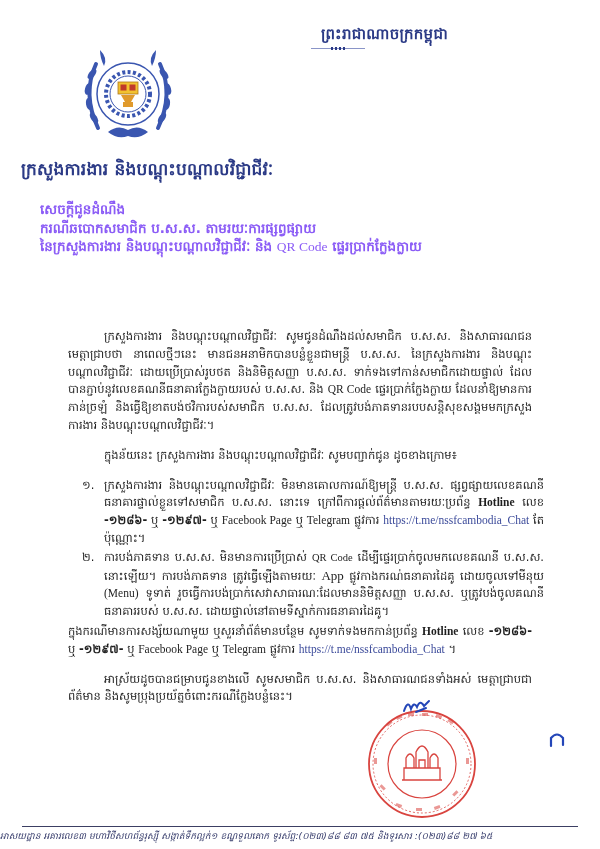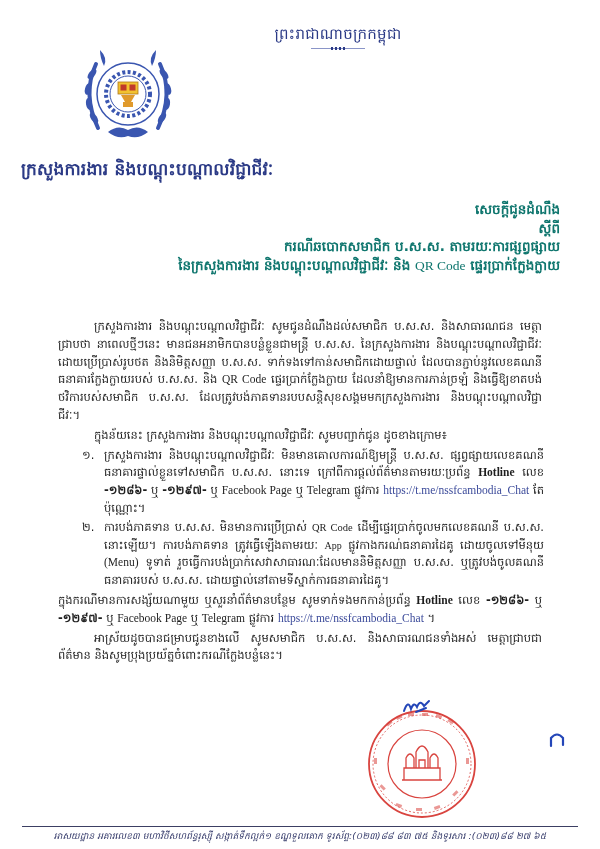--- a/index.html
+++ b/index.html
@@ -10,49 +10,49 @@
   .page { position: absolute; inset: 0; }
 
   
   .logo {
     position: absolute; left: 78px; top: 44px; width: 100px; height: 106px;
   }
   .kingdom {
     position: absolute; left: 228px; top: 24px; width: 220px; text-align: center;
     color: #2b3a86;
   }
-  .kingdom .k1 { font-size: 15px; font-weight: normal; line-height: 20px; letter-spacing: 0.3px; }
+  .kingdom .k1 { font-size: 15px; font-weight: bold; line-height: 20px; letter-spacing: 0.3px; text-align: right; }
   .kingdom .k2 { font-size: 13px; line-height: 22px; margin-top: 4px; }
   .kingdom .divider { margin: 4px auto 0; width: 54px; height: 2px; position: relative; }
   .kingdom .divider::before {
     content: ""; position: absolute; left: 0; right: 0; top: 0; height: 1px; background: #8a95c8;
   }
   .kingdom .divider::after {
     content: ""; position: absolute; left: 20px; width: 14px; top: -1px; height: 3px;
     background: repeating-linear-gradient(90deg,#2b3a86 0 2px,transparent 2px 4px);
   }
   .ministry {
     position: absolute; left: 21px; top: 158px; color: #2b3a86;
     font-size: 17px; font-weight: bold; letter-spacing: 0.2px;
   }
 
   
   .title-block {
-    position: absolute; left: 40px; right: 40px; top: 200px; text-align: right;
-    color: #0f766e; font-weight: bold;
+    position: absolute; left: 40px; right: 40px; top: 200px; text-align: left;
+    color: #8b5cf6; font-weight: bold;
   }
   .title-block div { font-size: 13.5px; line-height: 18.5px; }
   .title-block .latin { font-family: "Liberation Serif", serif; font-weight: normal; }
 
   
   .body {
     position: absolute; left: 56px; right: 56px; top: 316px;
     font-size: 11.5px; line-height: 17.8px; color: #1e1e1e; text-align: justify;
   }
-  .body p { margin: 2px; }
+  .body p { margin: 12px; }
   .body .indent { text-indent: 36px; }
   .body .sp { margin-top: 2px; }
   .list { margin: 0; padding: 0; list-style: none; }
   .list li { position: relative; padding-left: 48px; margin-top: 1px; }
   .list .num { position: absolute; left: 26px; top: 0; }
   .latin { font-family: "Liberation Serif", serif; }
   .bold { font-weight: bold; }
   .link { color: #3b4a9a; font-family: "Liberation Serif", serif; }
 
   
@@ -68,21 +68,21 @@
   .signature {
     position: absolute; left: 402px; top: 697px; width: 30px; height: 18px; z-index: 3;
   }
   .sig2 { position: absolute; left: 548px; top: 732px; width: 18px; height: 16px; z-index: 3; }
 
   
   .footer-line {
     position: absolute; left: 22px; right: 22px; top: 826px; height: 1px; background: #3c3f63;
   }
   .footer {
-    position: absolute; left: 0; right: 0; top: 830px; text-align: center;
+    position: absolute; left: 0; right: 0; top: 830px; text-align: left;
     font-size: 9px; font-style: italic; color: #2f3566; letter-spacing: 0.1px;
   }
 </style>
 </head>
 <body>
 
 <div class="page">
 
   <svg class="logo" viewBox="0 0 100 106">
 
@@ -119,21 +119,20 @@
 
   <div class="kingdom">
     <div class="k1">ព្រះរាជាណាចក្រកម្ពុជា</div>
     <div class="divider"></div>
   </div>
 
   <div class="ministry">ក្រសួងការងារ និងបណ្តុះបណ្តាលវិជ្ជាជីវៈ</div>
 
   <div class="title-block">
     <div>សេចក្តីជូនដំណឹង</div>
-    <div>ស្តីពី</div>
     <div>ករណីឆបោកសមាជិក ប.ស.ស. តាមរយៈការផ្សព្វផ្សាយ</div>
     <div>
       <span>នៃក្រសួងការងារ និងបណ្តុះបណ្តាលវិជ្ជាជីវៈ និង</span>
       <span class="latin">QR Code</span>
       <span>ផ្ទេរប្រាក់ក្លែងក្លាយ</span>
     </div>
   </div>
 
   <div class="body">
     <p class="indent">
@@ -158,21 +157,21 @@
         <span class="latin">Telegram</span>
         <span>ផ្លូវការ</span>
         <span class="link">https://t.me/nssfcambodia_Chat</span>
         <span>តែប៉ុណ្ណោះ។</span>
       </li>
       <li>
         <span class="num">២.</span>
         <span>ការបង់ភាគទាន ប.ស.ស. មិនមានការប្រើប្រាស់</span>
         <span class="latin" style="font-size:10.5px">QR Code</span>
         <span>ដើម្បីផ្ទេរប្រាក់ចូលមកលេខគណនី ប.ស.ស. នោះឡើយ។ ការបង់ភាគទាន ត្រូវធ្វើឡើងតាមរយៈ</span>
-        <span class="latin" style="font-size:10px">App</span>
+        <span class="latin" style="font-size:13px">App</span>
         <span>ផ្លូវកាងករណ់ធនាគារដៃគូ ដោយចូលទៅមីនុយ</span>
         <span class="latin">(Menu)</span>
         <span>ទូទាត់ រួចធ្វើការបង់ប្រាក់សេវាសាធារណៈដែលមាននិមិត្តសញ្ញា ប.ស.ស. ឬត្រូវបង់ចូលគណនីធនាគាររបស់ ប.ស.ស. ដោយផ្ទាល់នៅតាមទីស្នាក់ការធនាគារដៃគូ។</span>
       </li>
     </ul>
 
     <p class="sp">
       <span>ក្នុងករណីមានការសង្ស័យណាមួយ ឬសួរនាំព័ត៌មានបន្ថែម សូមទាក់ទងមកកាន់ប្រព័ន្ធ</span>
       <span class="latin bold">Hotline</span>
       <span>លេខ</span>

